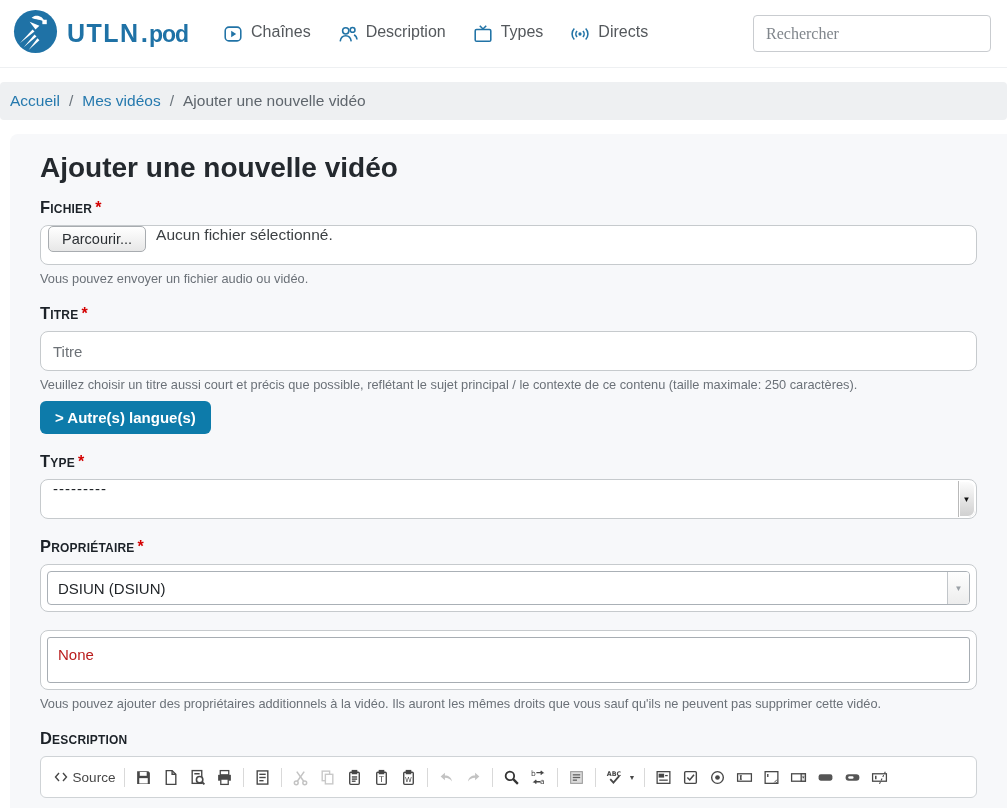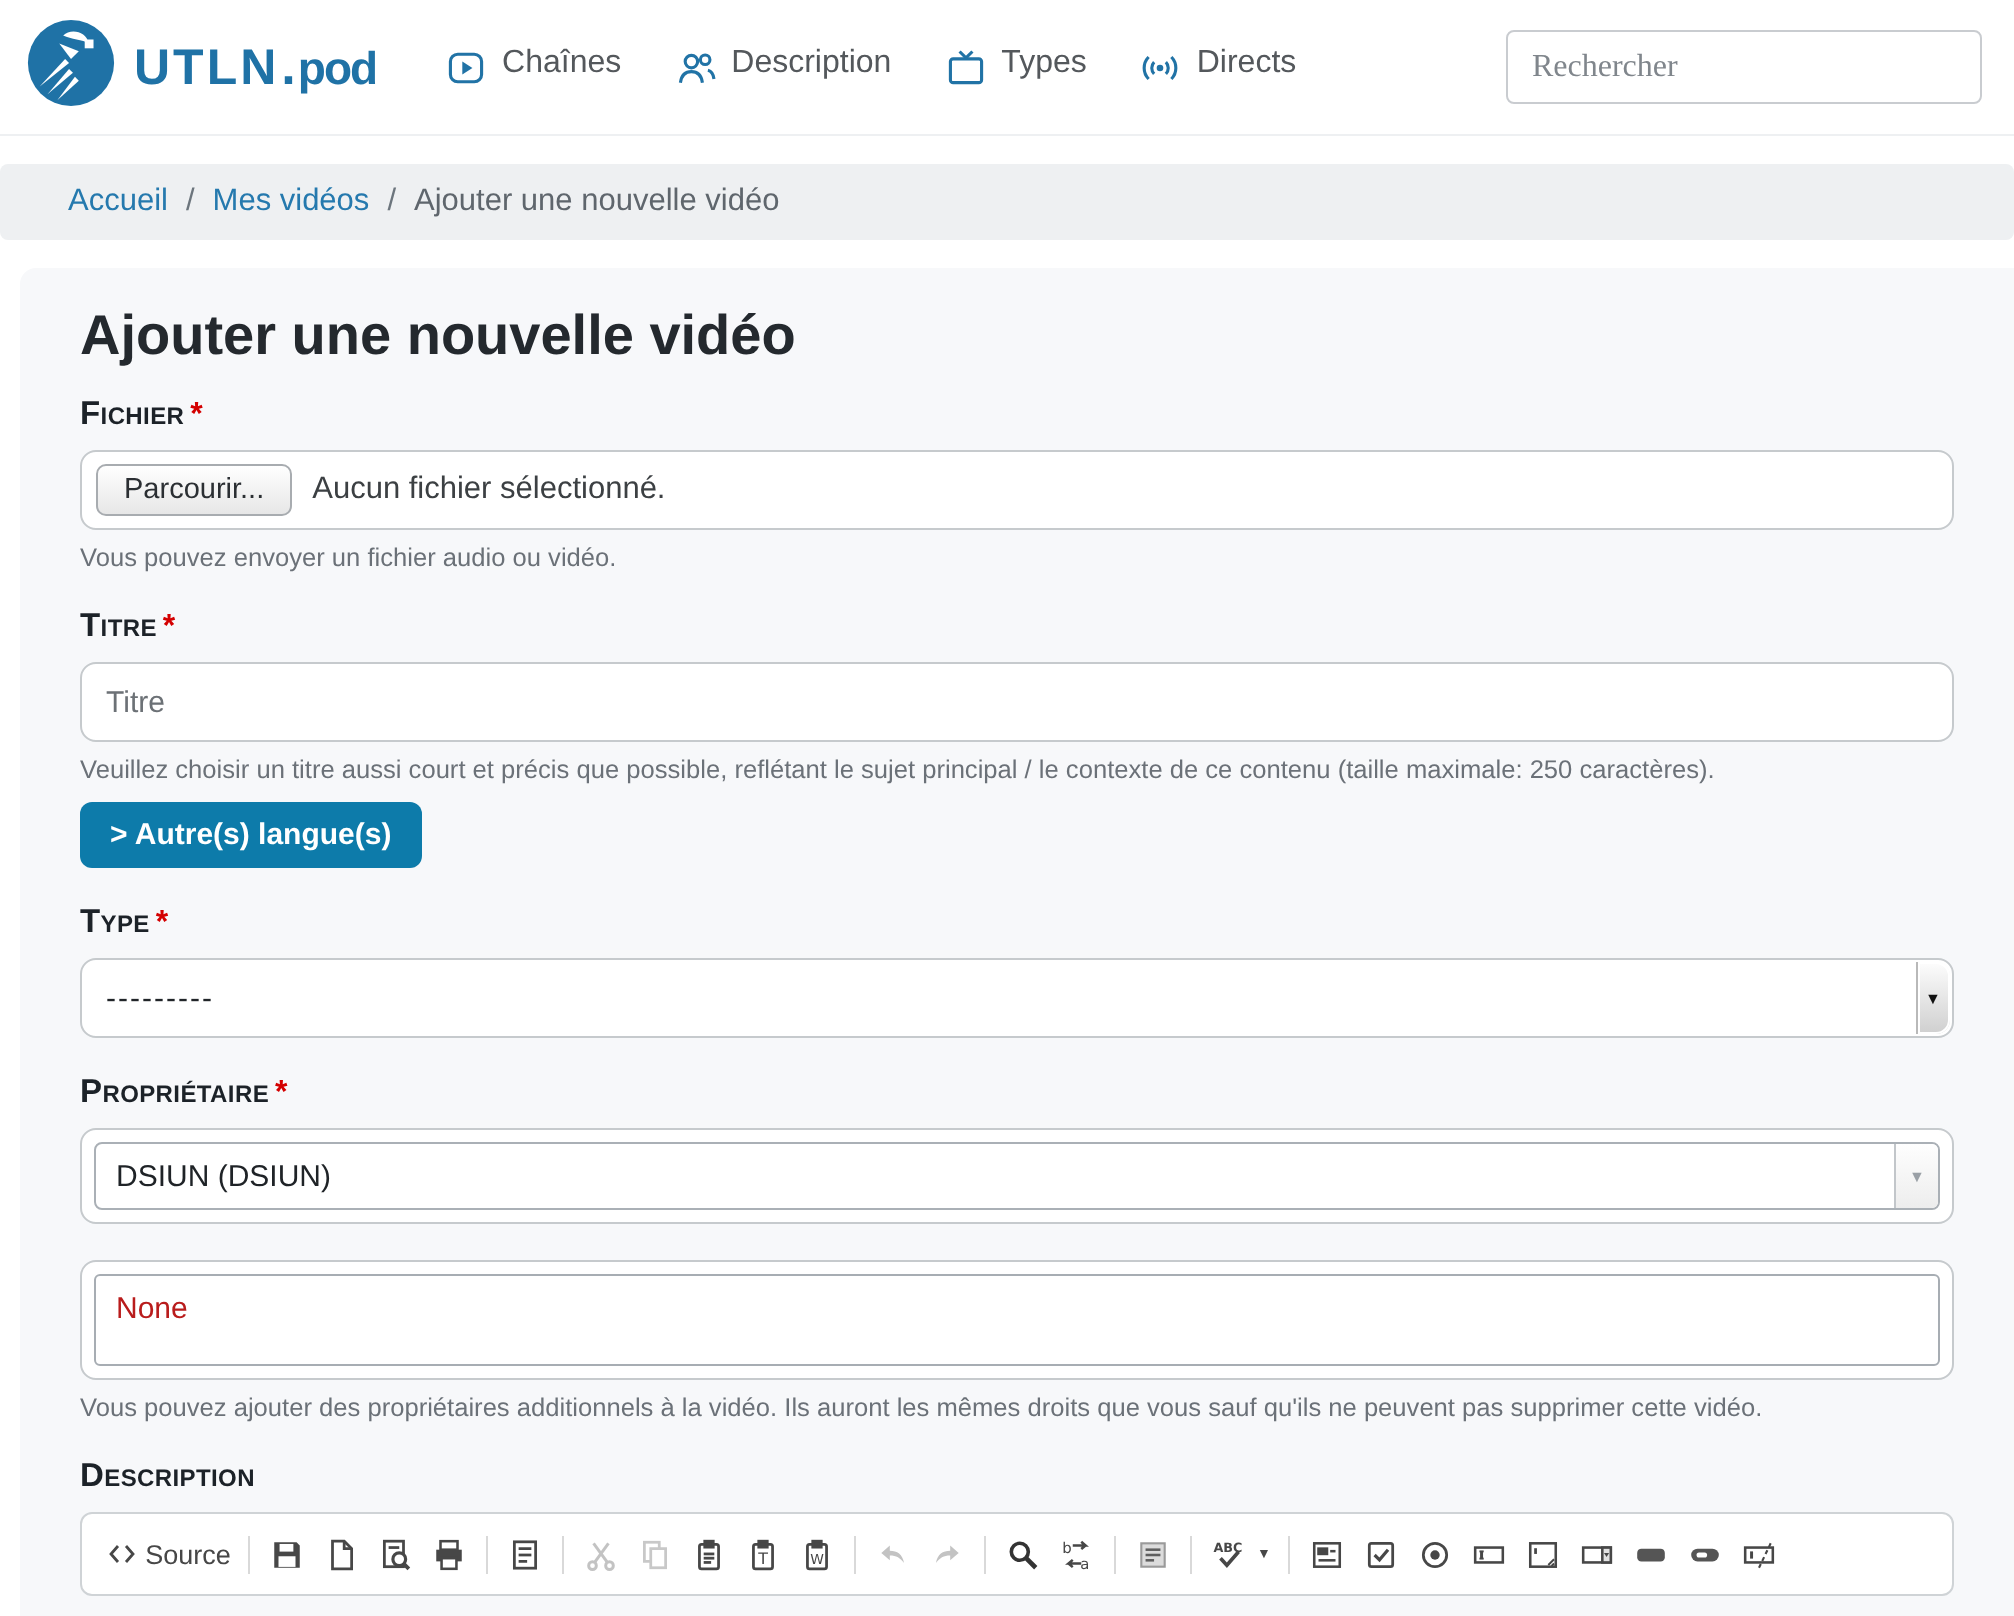--- a/index.html
+++ b/index.html
@@ -35,21 +35,21 @@
     padding: 0 12px; font-size: 16px; color: #212529;
     font-family: Liberation Serif, serif;
     outline: none; background: #fff;
   }
   .nav-search input::placeholder { color: #80868c; }
 
   
   .breadcrumb-bar {
     margin-top: 14px;
     background: #eef0f2;
-    padding: 10px 16px 10px 34px;
+    padding: 10px 16px 10px 10px;
     border-radius: 4px;
     font-size: 15.5px;
     display: flex; gap: 9px; align-items: center;
   }
   .crumb-link { color: #2579ae; text-decoration: none; cursor: pointer; }
   .crumb-sep { color: #6c757d; }
   .crumb-current { color: #5f666d; }
 
   
   .content-card {
@@ -73,21 +73,21 @@
   }
   .req { color: #d40000; font-weight: 700; margin-left: 3px; font-variant: normal; }
   .help-text { font-size: 12.8px; color: #6b7178; margin-top: 6px; }
 
   .input-like, input.text-input {
     margin-top: 8px;
     width: 100%; height: 40px;
     background: #fff;
     border: 1px solid #c6cacd;
     border-radius: 8px;
-    display: flex; align-items: center;
+    display: flex; align-items: flex-start;
     padding: 0 12px;
     font-size: 15px;
   }
   input.text-input {
     display: block; outline: none; color: #212529;
     font-family: "Liberation Sans", sans-serif;
   }
   input.text-input::placeholder { color: #6c7176; }
 
   

